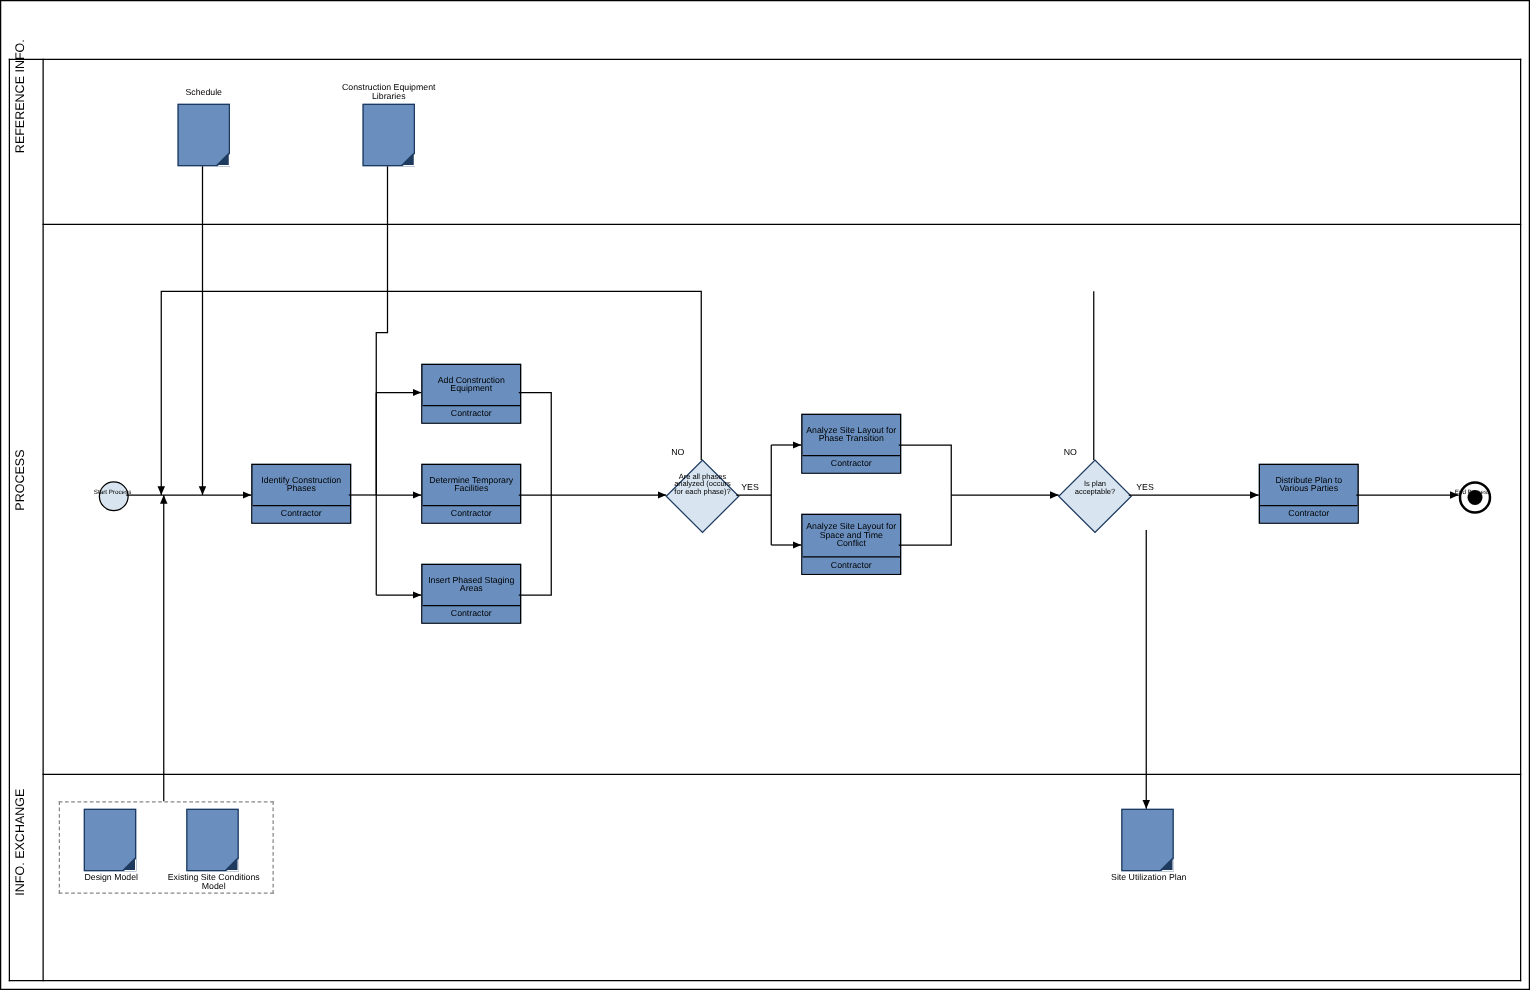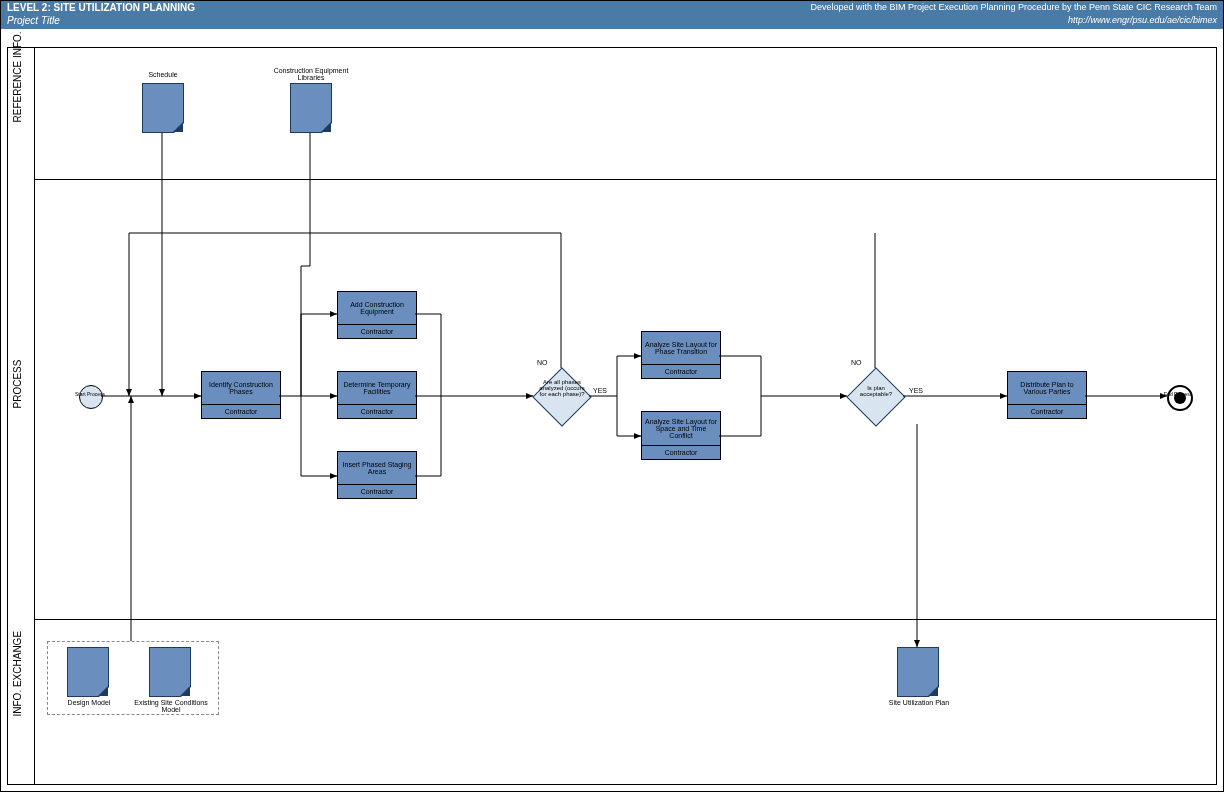--- a/index.html
+++ b/index.html
@@ -40,26 +40,20 @@
 
   .dashBox{position:absolute;border:1px dashed #888;}
   .edgeLabel{position:absolute;font-size:7px;}
   svg{position:absolute;left:0;top:0;pointer-events:none;}
 </style>
 </head>
 <body>
 
 <div class="page">
 
-  <div class="hdr">
-    <div class="l1">LEVEL 2:  SITE UTILIZATION PLANNING</div>
-    <div class="l2">Project Title</div>
-    <div class="r1">Developed with the BIM Project Execution Planning Procedure by the Penn State CIC Research Team</div>
-    <div class="r2">http://www.engr/psu.edu/ae/cic/bimex</div>
-  </div>
 
   <div class="topBorder"></div>
   <div class="botBorder"></div>
   <div class="leftBorder"></div>
   <div class="rightBorder"></div>
   <div class="vsep"></div>
   <div class="hline" style="top:178px"></div>
   <div class="hline" style="top:618px"></div>
 
   <div class="laneLabel" style="top:106px">REFERENCE INFO.</div>

